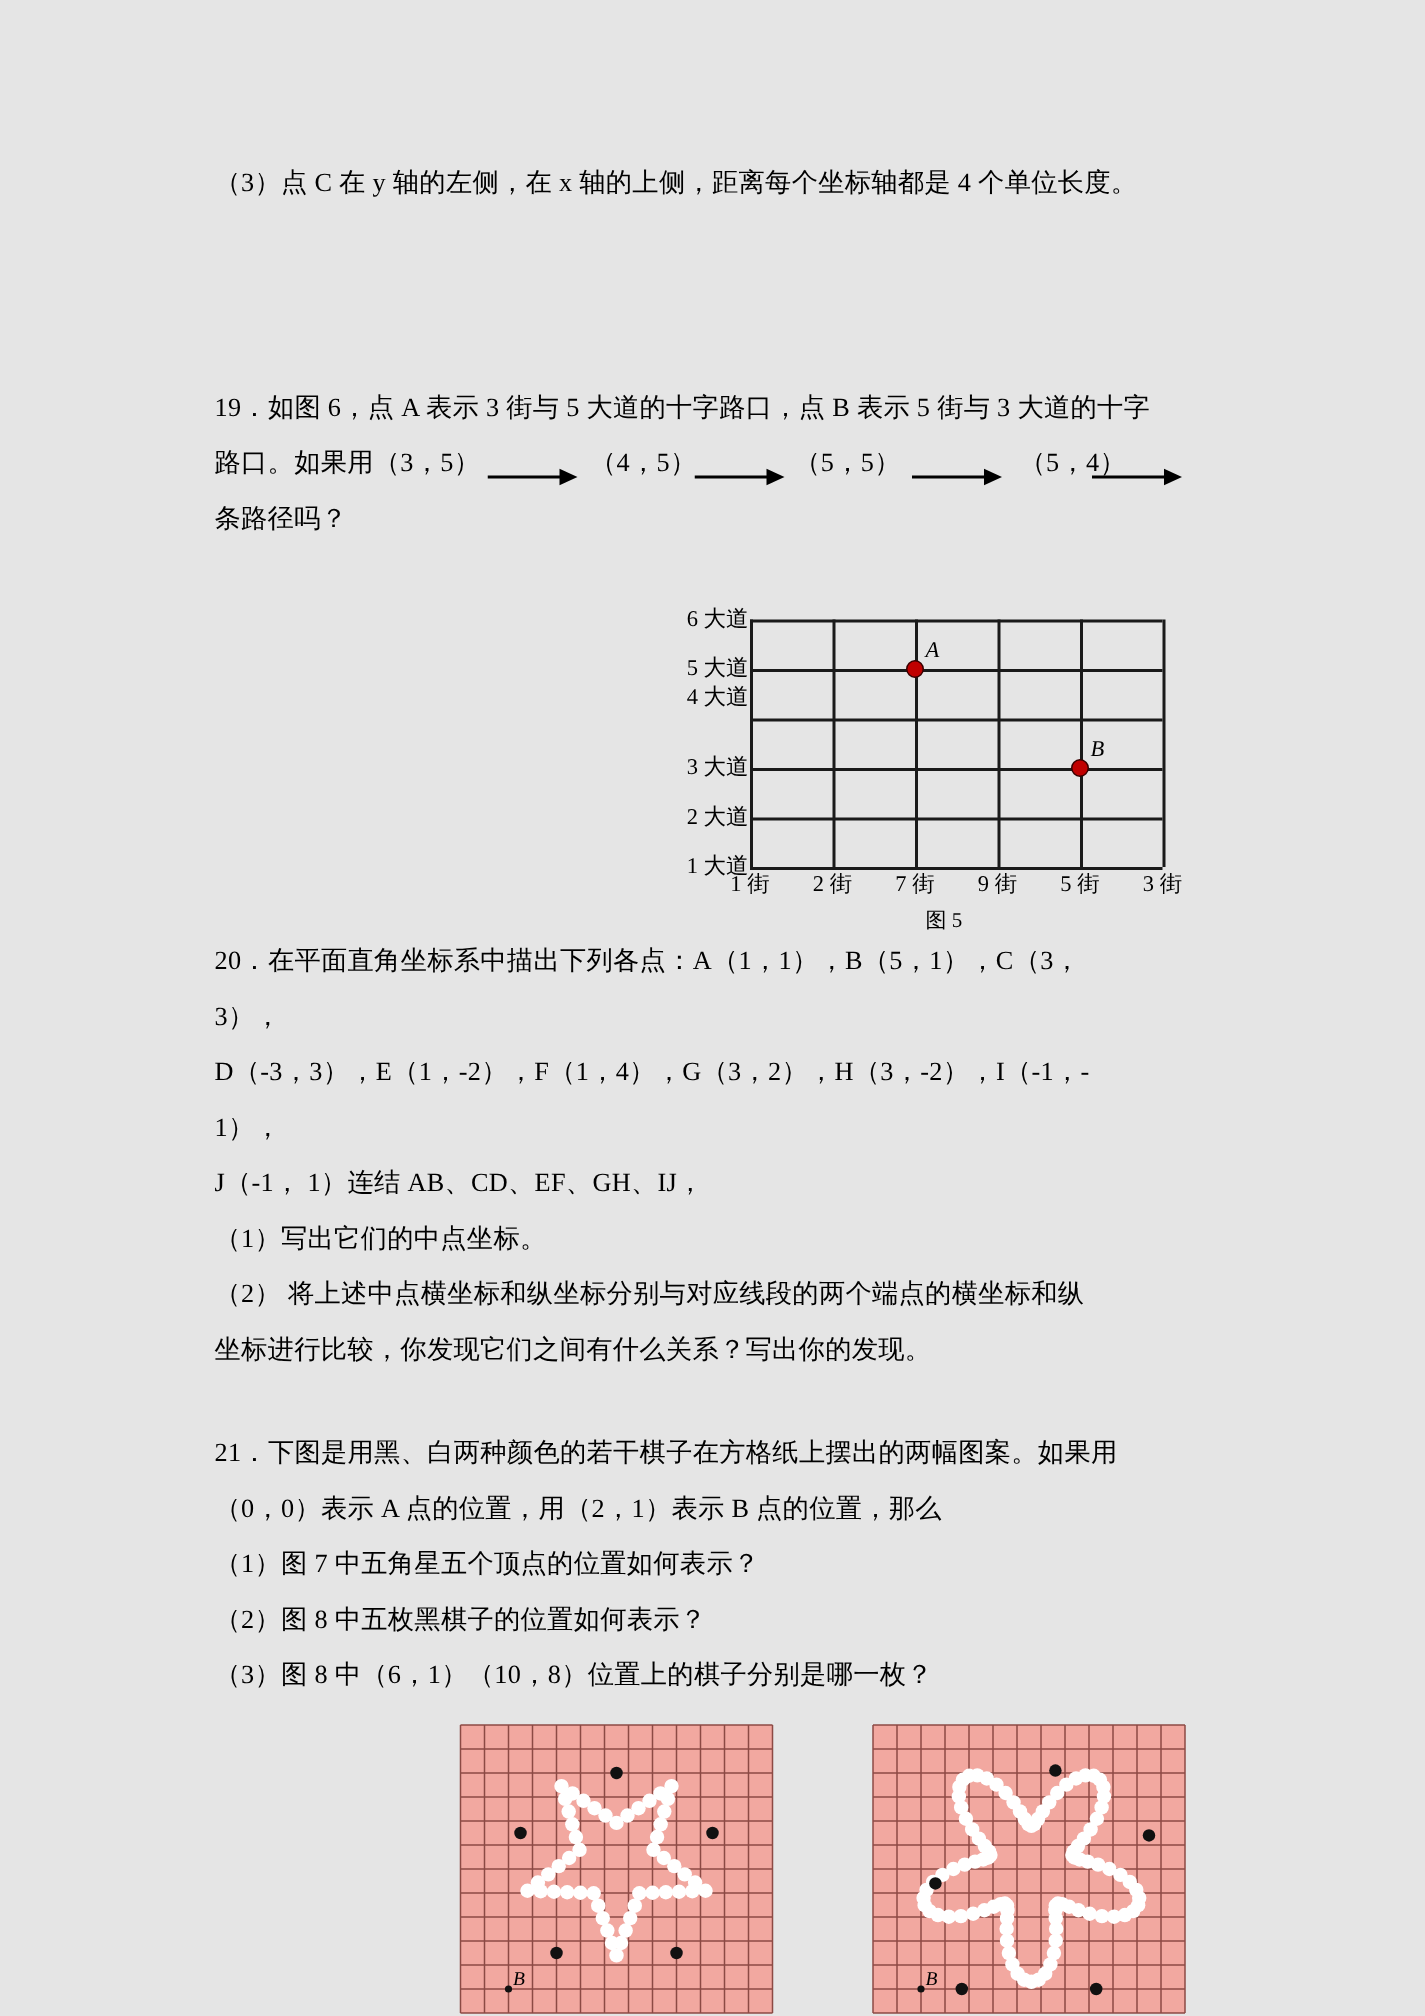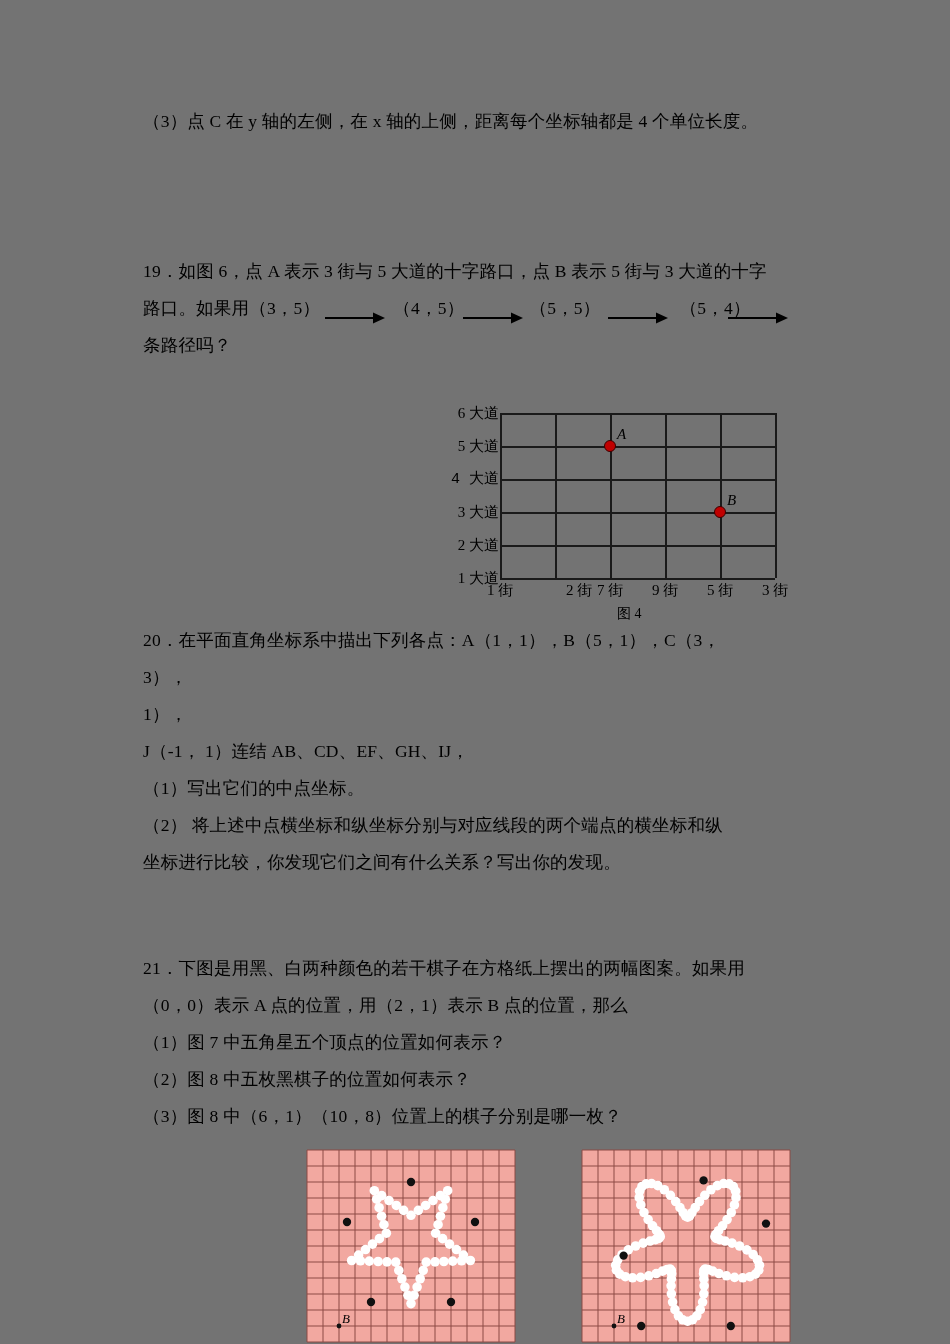--- a/index.html
+++ b/index.html
@@ -8,21 +8,21 @@
     background: #ffffff;
   }
   body {
     font-family: "Liberation Serif", "DejaVu Serif", serif;
     color: #000000;
   }
   .page {
     position: relative;
     width: 950px;
     height: 1344px;
-    background: #737373;
+    background: #e5e5e5;
     overflow: hidden;
   }
   .content {
     position: absolute;
     left: 143px;
     top: 0;
     width: 676px;
     height: 1344px;
   }
   
@@ -172,20 +172,21 @@
             </svg>
         </span>
       </span>
 
       <span class="ln">条路径吗？</span>
     </div>
 
     <div class="q-block para" id="q20">
       <span class="ln">20．在平面直角坐标系中描出下列各点：A（1，1），B（5，1），C（3，</span>
       <span class="ln">3），</span>
+      <span class="ln">D（-3，3），E（1，-2），F（1，4），G（3，2），H（3，-2），I（-1，-</span>
       <span class="ln">1），</span>
       <span class="ln">J（-1， 1）连结 AB、CD、EF、GH、IJ，</span>
       <span class="ln">（1）写出它们的中点坐标。</span>
       <span class="ln">（2）  将上述中点横坐标和纵坐标分别与对应线段的两个端点的横坐标和纵</span>
       <span class="ln">坐标进行比较，你发现它们之间有什么关系？写出你的发现。</span>
     </div>
 
     <div class="q-block para" id="q21">
       <span class="ln">21．下图是用黑、白两种颜色的若干棋子在方格纸上摆出的两幅图案。如果用</span>
       <span class="ln">（0，0）表示 A 点的位置，用（2，1）表示 B 点的位置，那么</span>
@@ -204,29 +205,29 @@
         <div class="gline-h" style="top: 99px;"></div>
         <div class="gline-h" style="top: 132px;"></div>
         <div class="gline-h" style="top: 165px;"></div>
         <div class="gline-v" style="left: 0px;"></div>
         <div class="gline-v" style="left: 55px;"></div>
         <div class="gline-v" style="left: 110px;"></div>
         <div class="gline-v" style="left: 165px;"></div>
         <div class="gline-v" style="left: 220px;"></div>
         <div class="gline-v" style="left: 275px;"></div>
       </div>
-    <div class="cap">图 4</div>
+    <div class="cap">图 5</div>
   <div class="yl" style="top: 8px;">6 大道</div>
       <div class="yl" style="top: 41px;">5 大道</div>
-      <div class="yl" style="top: 74px; font-family: Liberation Mono, monospace;">4 大道</div>
+      <div class="yl" style="top: 60px;">4 大道</div>
       <div class="yl" style="top: 107px;">3 大道</div>
       <div class="yl" style="top: 140px;">2 大道</div>
       <div class="yl" style="top: 173px; font-family: Liberation Serif, serif;">1 大道</div>
       <div class="xl" style="left: 45px; top: 185px; width: 36px; text-align: center;">1 街</div>
-      <div class="xl" style="left: 100px; top: 185px; width: 36px; text-align: center; margin-left: 24px;">2 街</div>
+      <div class="xl" style="left: 100px; top: 185px; width: 36px; text-align: center;">2 街</div>
       <div class="xl" style="left: 155px; top: 185px; width: 36px; text-align: center;">7 街</div>
       <div class="xl" style="left: 210px; top: 185px; width: 36px; text-align: center;">9 街</div>
       <div class="xl" style="left: 265px; top: 185px; width: 36px; text-align: center;">5 街</div>
       <div class="xl" style="left: 320px; top: 185px; width: 36px; text-align: center;">3 街</div>
       <div class="dot" style="left: 173px; top: 48px; background: rgb(192, 0, 0);"></div>
       <div class="ptlabel" style="left: 180px; top: 45px;">A</div>
       <div class="dot" style="left: 283px; top: 114px; background: rgb(192, 0, 0);"></div>
       <div class="ptlabel" style="left: 290px; top: 111px;">B</div>
     </div>
 

